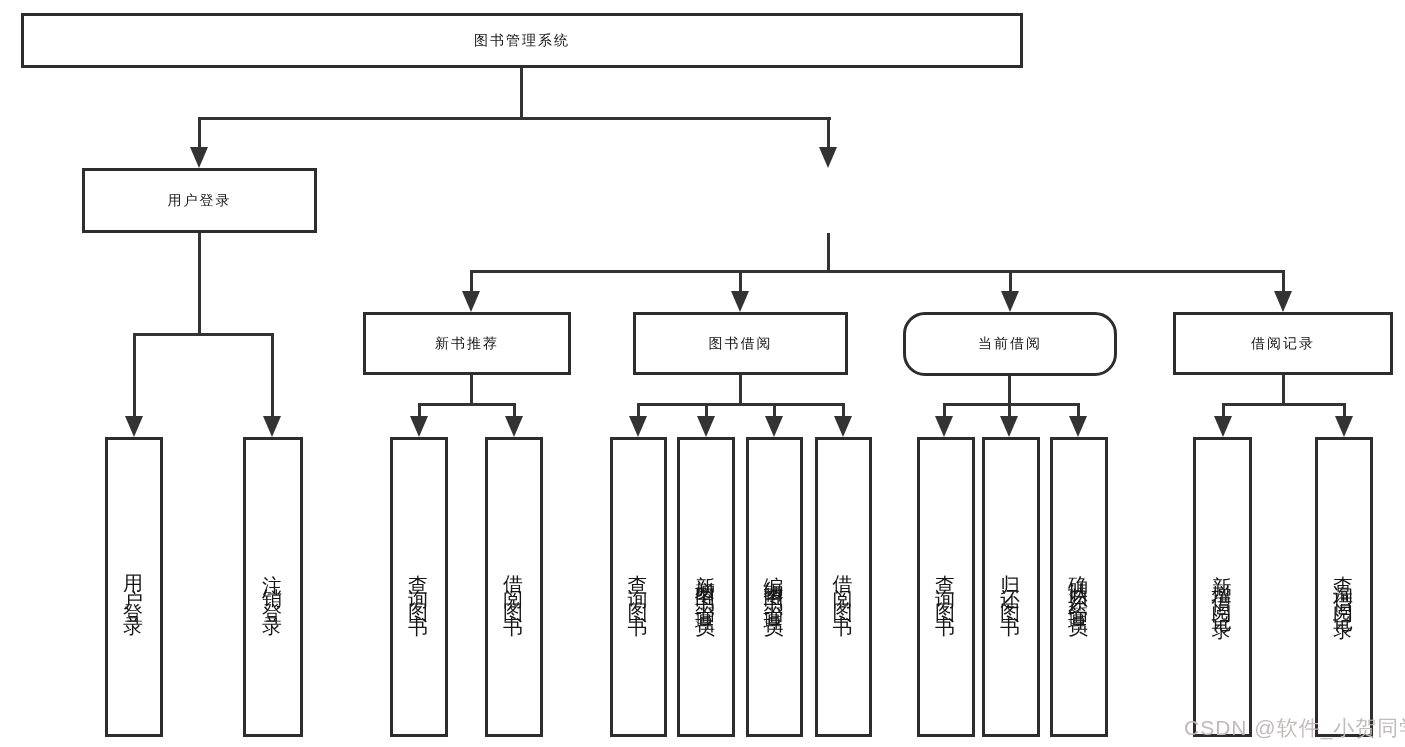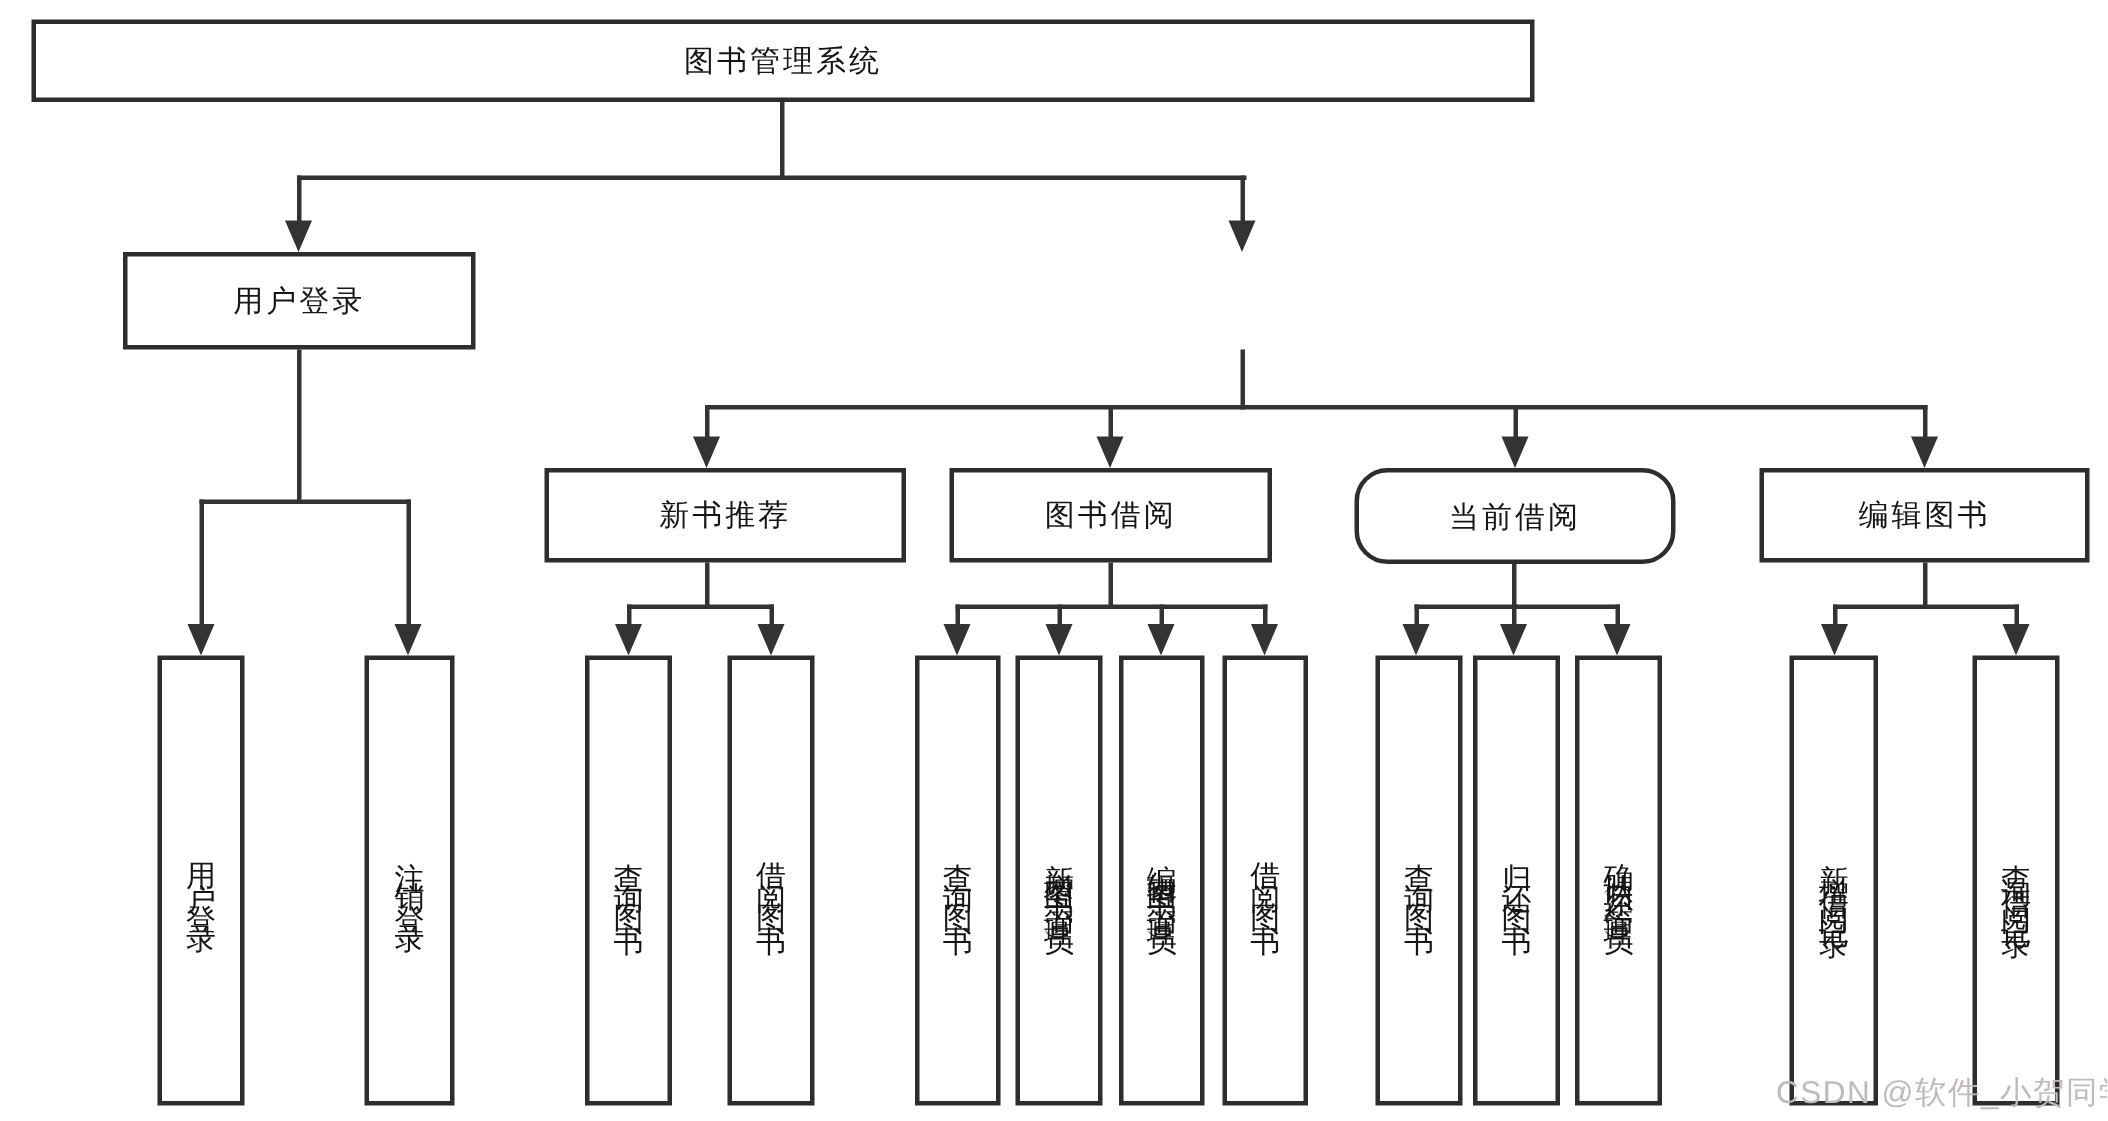--- a/index.html
+++ b/index.html
@@ -7,21 +7,21 @@
     position:relative;width:1405px;height:747px;background:#fff;overflow:hidden;
     font-family:"Liberation Sans",sans-serif;color:#151515;
   }
   .line{position:absolute;background:#333333;}
   .arrow{position:absolute;width:0;height:0;
     border-left:9px solid transparent;border-right:9px solid transparent;
     border-top:21px solid #333333;}
   .box{
     position:absolute;box-sizing:border-box;border:3px solid #2d2d2d;background:#ffffff;
     display:flex;align-items:center;justify-content:center;
-    font-size:20px;letter-spacing:2px;color:#151515;text-align:center;
+    font-size:14px;letter-spacing:2px;color:#151515;text-align:center;
   }
   .vbox{
     writing-mode:vertical-rl;text-orientation:mixed;
     letter-spacing:10px;font-size:20px;
   }
   .sp-wide{letter-spacing:14px;}
   .sp-med{letter-spacing:9px;}
   .sp-tight{letter-spacing:6px;}
   .watermark{
     position:absolute;left:1184px;top:714px;font-size:21px;letter-spacing:1px;
@@ -55,24 +55,24 @@
   <div class="line" style="left:470px;top:270px;width:815px;height:3px;"></div>
   <div class="line" style="left:470px;top:270px;width:3px;height:23px;"></div>
   <div class="arrow" style="left:462px;top:291px;"></div>
   <div class="line" style="left:739px;top:270px;width:3px;height:23px;"></div>
   <div class="arrow" style="left:731px;top:291px;"></div>
   <div class="line" style="left:1009px;top:270px;width:3px;height:23px;"></div>
   <div class="arrow" style="left:1001px;top:291px;"></div>
   <div class="line" style="left:1282px;top:270px;width:3px;height:23px;"></div>
   <div class="arrow" style="left:1274px;top:291px;"></div>
 
-  <div class="box" style="left:363px;top:312px;width:241px;height:63px;">新书推荐</div>
+  <div class="box" style="left:363px;top:312px;width:208px;height:63px;">新书推荐</div>
   <div class="box" style="left:633px;top:312px;width:215px;height:63px;">图书借阅</div>
   <div class="box" style="left:903px;top:312px;width:214px;height:64px;border-radius:22px;">当前借阅</div>
-  <div class="box" style="left:1173px;top:312px;width:220px;height:63px;">编辑图书</div>
+  <div class="box" style="left:1173px;top:312px;width:220px;height:63px;">借阅记录</div>
 
   <div class="line" style="left:470px;top:375px;width:3px;height:31px;"></div>
   <div class="line" style="left:418px;top:403px;width:98px;height:3px;"></div>
   <div class="line" style="left:418px;top:403px;width:3px;height:14px;"></div>
   <div class="arrow" style="left:410px;top:416px;"></div>
   <div class="line" style="left:513px;top:403px;width:3px;height:14px;"></div>
   <div class="arrow" style="left:505px;top:416px;"></div>
 
   <div class="line" style="left:739px;top:375px;width:3px;height:31px;"></div>
   <div class="line" style="left:637px;top:403px;width:208px;height:3px;"></div>

